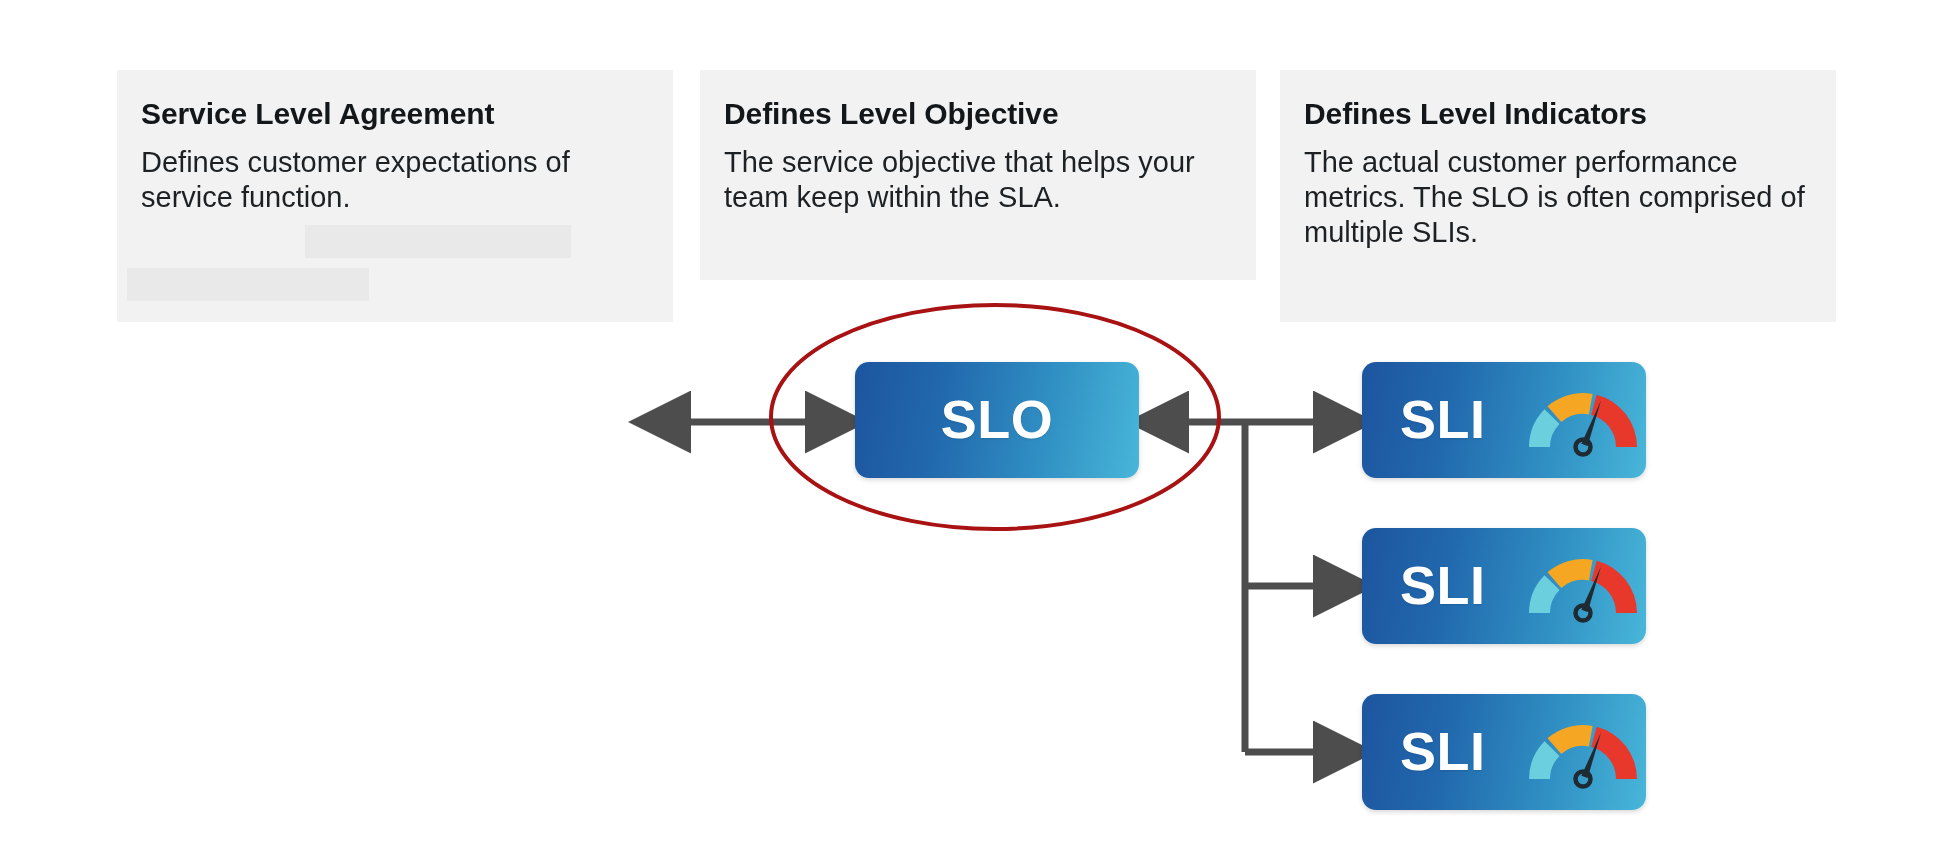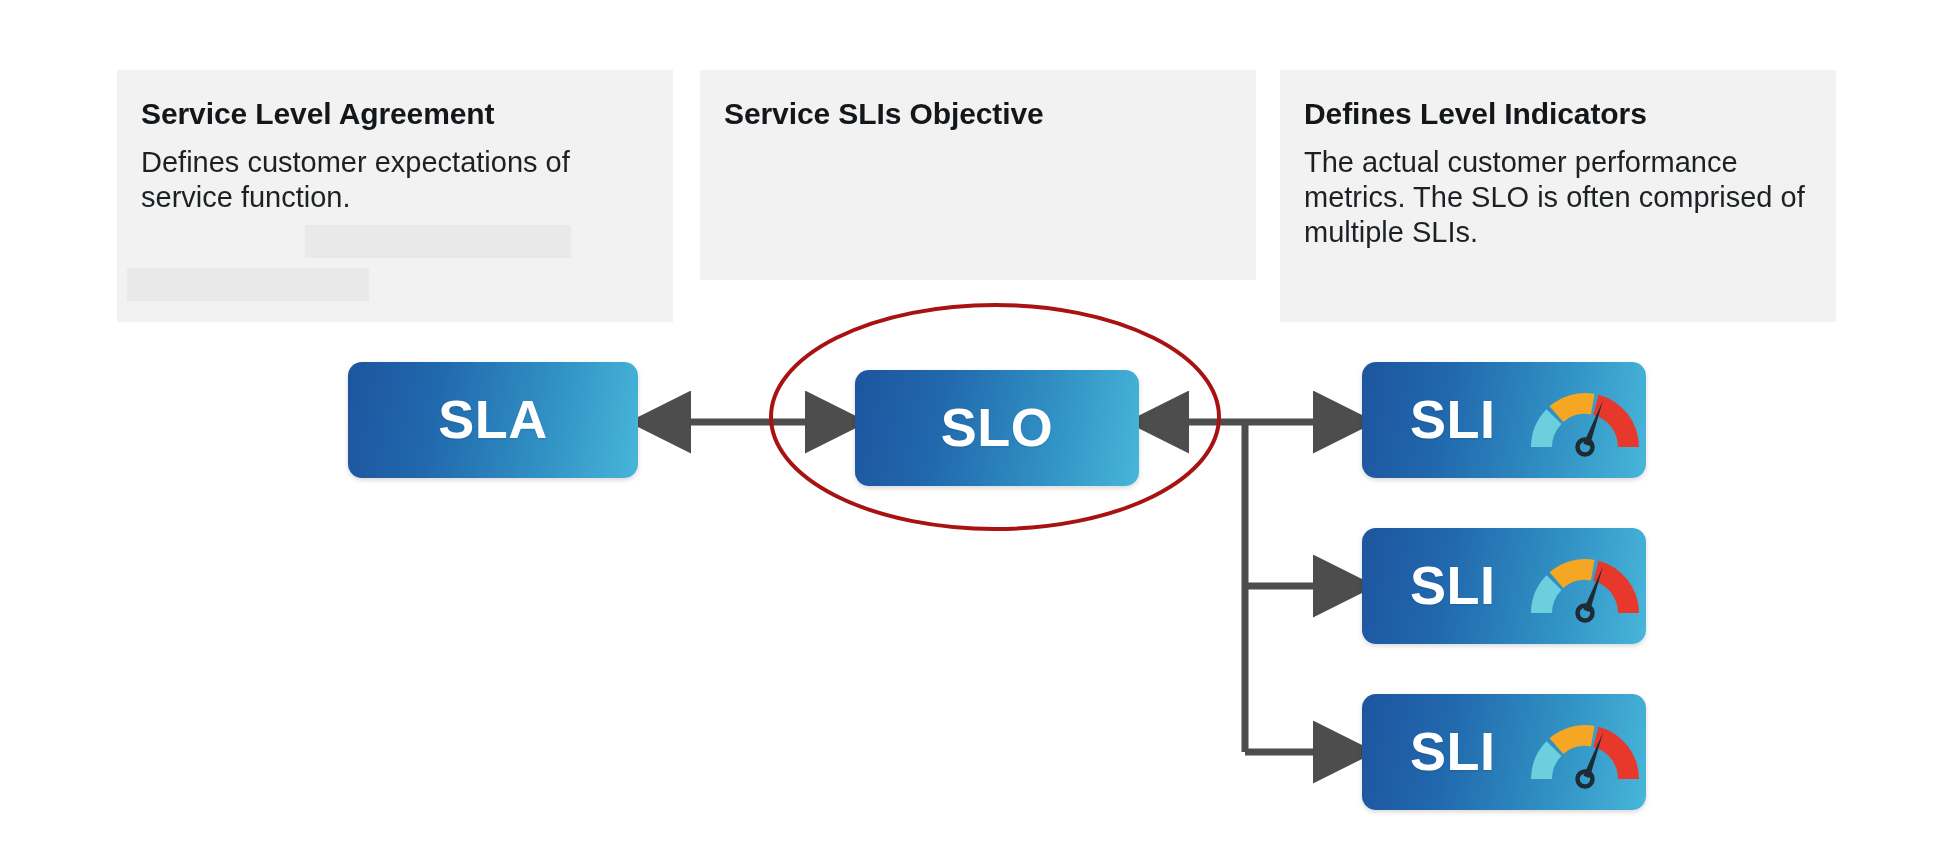--- a/index.html
+++ b/index.html
@@ -68,21 +68,21 @@
     color: #ffffff;
     font-size: 54px;
     font-weight: 700;
     letter-spacing: 0.5px;
     line-height: 1;
     text-shadow: 0 1px 2px rgba(0,0,0,0.12);
   }
   .node.center { justify-content: center; }
   .node.center .node-label { margin-bottom: 2px; }
 
-  .node.sli { padding-left: 48px; justify-content: space-between; }
+  .node.sli { padding-left: 38px; justify-content: space-between; }
   .node.sli .node-label { margin-bottom: 2px; }
   .gauge-wrap {
     margin-left: 26px;
     display: flex;
     align-items: center;
   }
 
   
   #annot {
     position: absolute;
@@ -98,21 +98,22 @@
 <div id="stage">
 
   <div class="def-card" style="left:117px; top:70px; width:556px; height:252px;">
     <div class="def-title">Service Level Agreement</div>
     <div class="def-body">Defines customer expectations of service function.</div>
     <div class="redact" style="left:188px; top:155px; width:266px; height:33px;"></div>
     <div class="redact" style="left:10px; top:198px; width:242px; height:33px;"></div>
   </div>
 
   <div class="def-card" style="left:700px; top:70px; width:556px; height:210px;">
-    <div class="def-title">Service SLIs Objective</div>
+    <div class="def-title">Defines Level Objective</div>
+    <div class="def-body">The service objective that helps your team keep within the SLA.</div>
   </div>
 
   <div class="def-card" style="left:1280px; top:70px; width:556px; height:252px;">
     <div class="def-title">Defines Level Indicators</div>
     <div class="def-body">The actual customer performance metrics. The SLO is often comprised of multiple SLIs.</div>
   </div>
 
   <svg id="wires" viewBox="0 0 1960 862">
     <defs>
       <marker id="ah-r" markerWidth="9" markerHeight="9" refX="1" refY="4.5" orient="auto" markerUnits="strokeWidth">
@@ -135,25 +136,22 @@
 
     <g>
       <line x1="1245" y1="586" x2="1320" y2="586" stroke="#4d4d4d" stroke-width="7" marker-end="url(#ah-r)"></line>
     </g>
 
     <g>
       <line x1="1245" y1="752" x2="1320" y2="752" stroke="#4d4d4d" stroke-width="7" marker-end="url(#ah-r)"></line>
     </g>
   </svg>
 
-  <div class="node center" style="left:348px; top:362px; width:290px; height:116px;">
-    <span class="node-label">SLA</span>
-  </div>
-
-  <div class="node center" style="left:855px; top:370px; width:284px; height:116px;">
+
+  <div class="node center" style="left:855px; top:362px; width:284px; height:116px;">
     <span class="node-label">SLO</span>
   </div>
 
   <div class="node sli" style="left:1362px; top:362px; width:284px; height:116px;">
     <span class="node-label">SLI</span>
     <span class="gauge-wrap">
       <svg width="126" height="82" viewBox="0 0 126 82">
         <g transform="translate(63,68)">
           <path d="M -54,0 A 54,54 0 0,1 -38.5,-37.8 L -23.5,-23.1 A 33,33 0 0,0 -33,0 Z" fill="#6ccfdd"></path>
           <path d="M -35.5,-40.7 A 54,54 0 0,1 9.6,-53.1 L 5.9,-32.5 A 33,33 0 0,0 -21.7,-25.0 Z" fill="#f5a623"></path>

